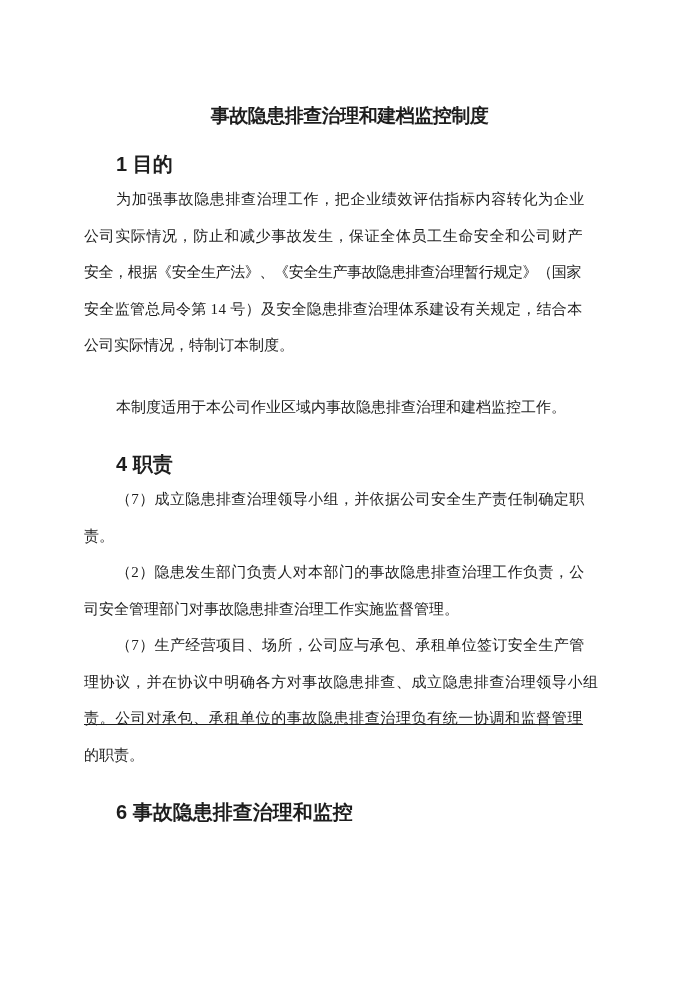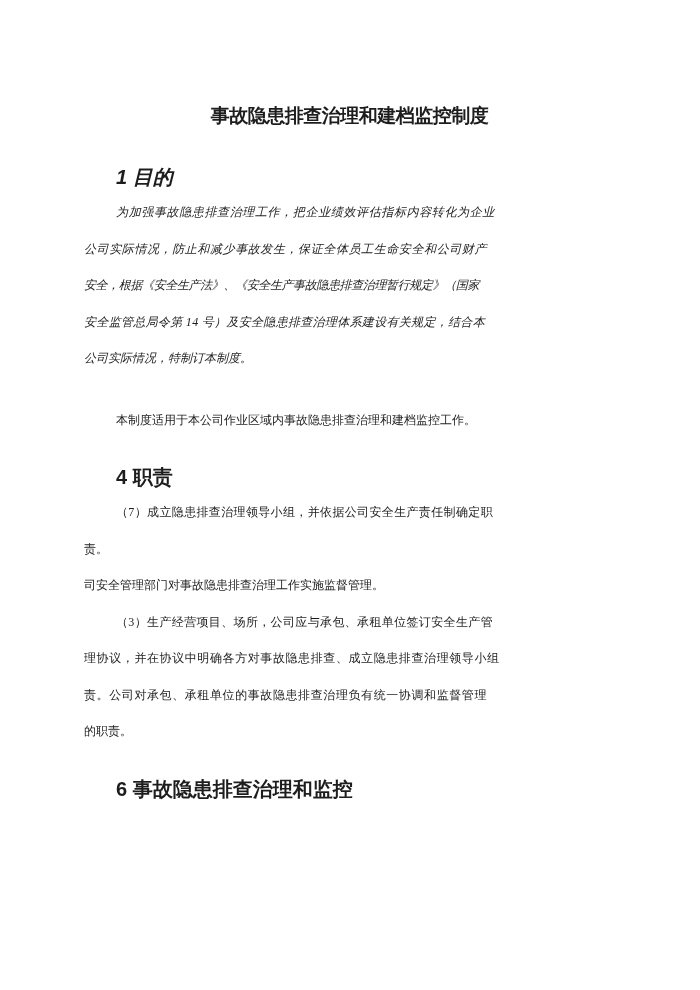--- a/index.html
+++ b/index.html
@@ -17,32 +17,32 @@
   .title {
     margin: 0;
     text-align: center;
     font-family: "Liberation Sans", "DejaVu Sans", sans-serif;
     font-weight: 700;
     font-size: 19px;
     line-height: 28px;
     letter-spacing: -0.5px;
   }
   .sec { margin-top: 25px; }
-  .sec.first { margin-top: 33px; font-style: italic; }
+  .sec.first { margin-top: 20px; }
   .heading {
     font-family: "Liberation Sans", "DejaVu Sans", sans-serif;
     font-weight: 700;
     font-size: 20px;
     line-height: 28px;
     padding-left: 32px;
   }
   .para { margin-top: 0; }
   .heading + .para { margin-top: 3px; }
   .line {
-    font-size: 12px;
+    font-size: 15px;
     line-height: 36.5px;
     white-space: nowrap;
   }
   .line.first { padding-left: 32px; }
   .footer {
     position: absolute;
     left: 0;
     right: 0;
     top: 900px;
     text-align: right;
@@ -72,26 +72,27 @@
             <div class="line first last"><span>本制度适用于本公司作业区域内事故隐患排查治理和建档监控工作。</span></div>
           </div>
         </section>
         <section class="sec">
           <div class="heading">4 职责</div>
           <div class="para">
             <div class="line first"><span style="letter-spacing: 0.355px;">（7）成立隐患排查治理领导小组，并依据公司安全生产责任制确定职</span></div>
             <div class="line last"><span>责。</span></div>
           </div>
           <div class="para">
+            <div class="line first"><span style="letter-spacing: 0.355px;">（2）隐患发生部门负责人对本部门的事故隐患排查治理工作负责，公</span></div>
             <div class="line last"><span>司安全管理部门对事故隐患排查治理工作实施监督管理。</span></div>
           </div>
           <div class="para">
-            <div class="line first"><span style="letter-spacing: 0.355px;">（3）生产经营项目、场所，公司应与承包、承租单位签订安全生产管</span></div>
+            <div class="line first"><span style="letter-spacing: 0.355px;">（7）生产经营项目、场所，公司应与承包、承租单位签订安全生产管</span></div>
             <div class="line"><span style="letter-spacing: 0.594px;">理协议，并在协议中明确各方对事故隐患排查、成立隐患排查治理领导小组</span></div>
-            <div class="line"><span style="letter-spacing: 0.594px;">责。公司对承包、承租单位的事故隐患排查治理负有统一协调和监督管理</span></div>
+            <div class="line"><span style="letter-spacing: 0.594px; text-decoration: underline;">责。公司对承包、承租单位的事故隐患排查治理负有统一协调和监督管理</span></div>
             <div class="line last"><span>的职责。</span></div>
           </div>
         </section>
         <section class="sec">
           <div class="heading">6 事故隐患排查治理和监控</div>
         </section>
       </div>
   </div>
   <div class="footer">
     <span>第1页</span>

